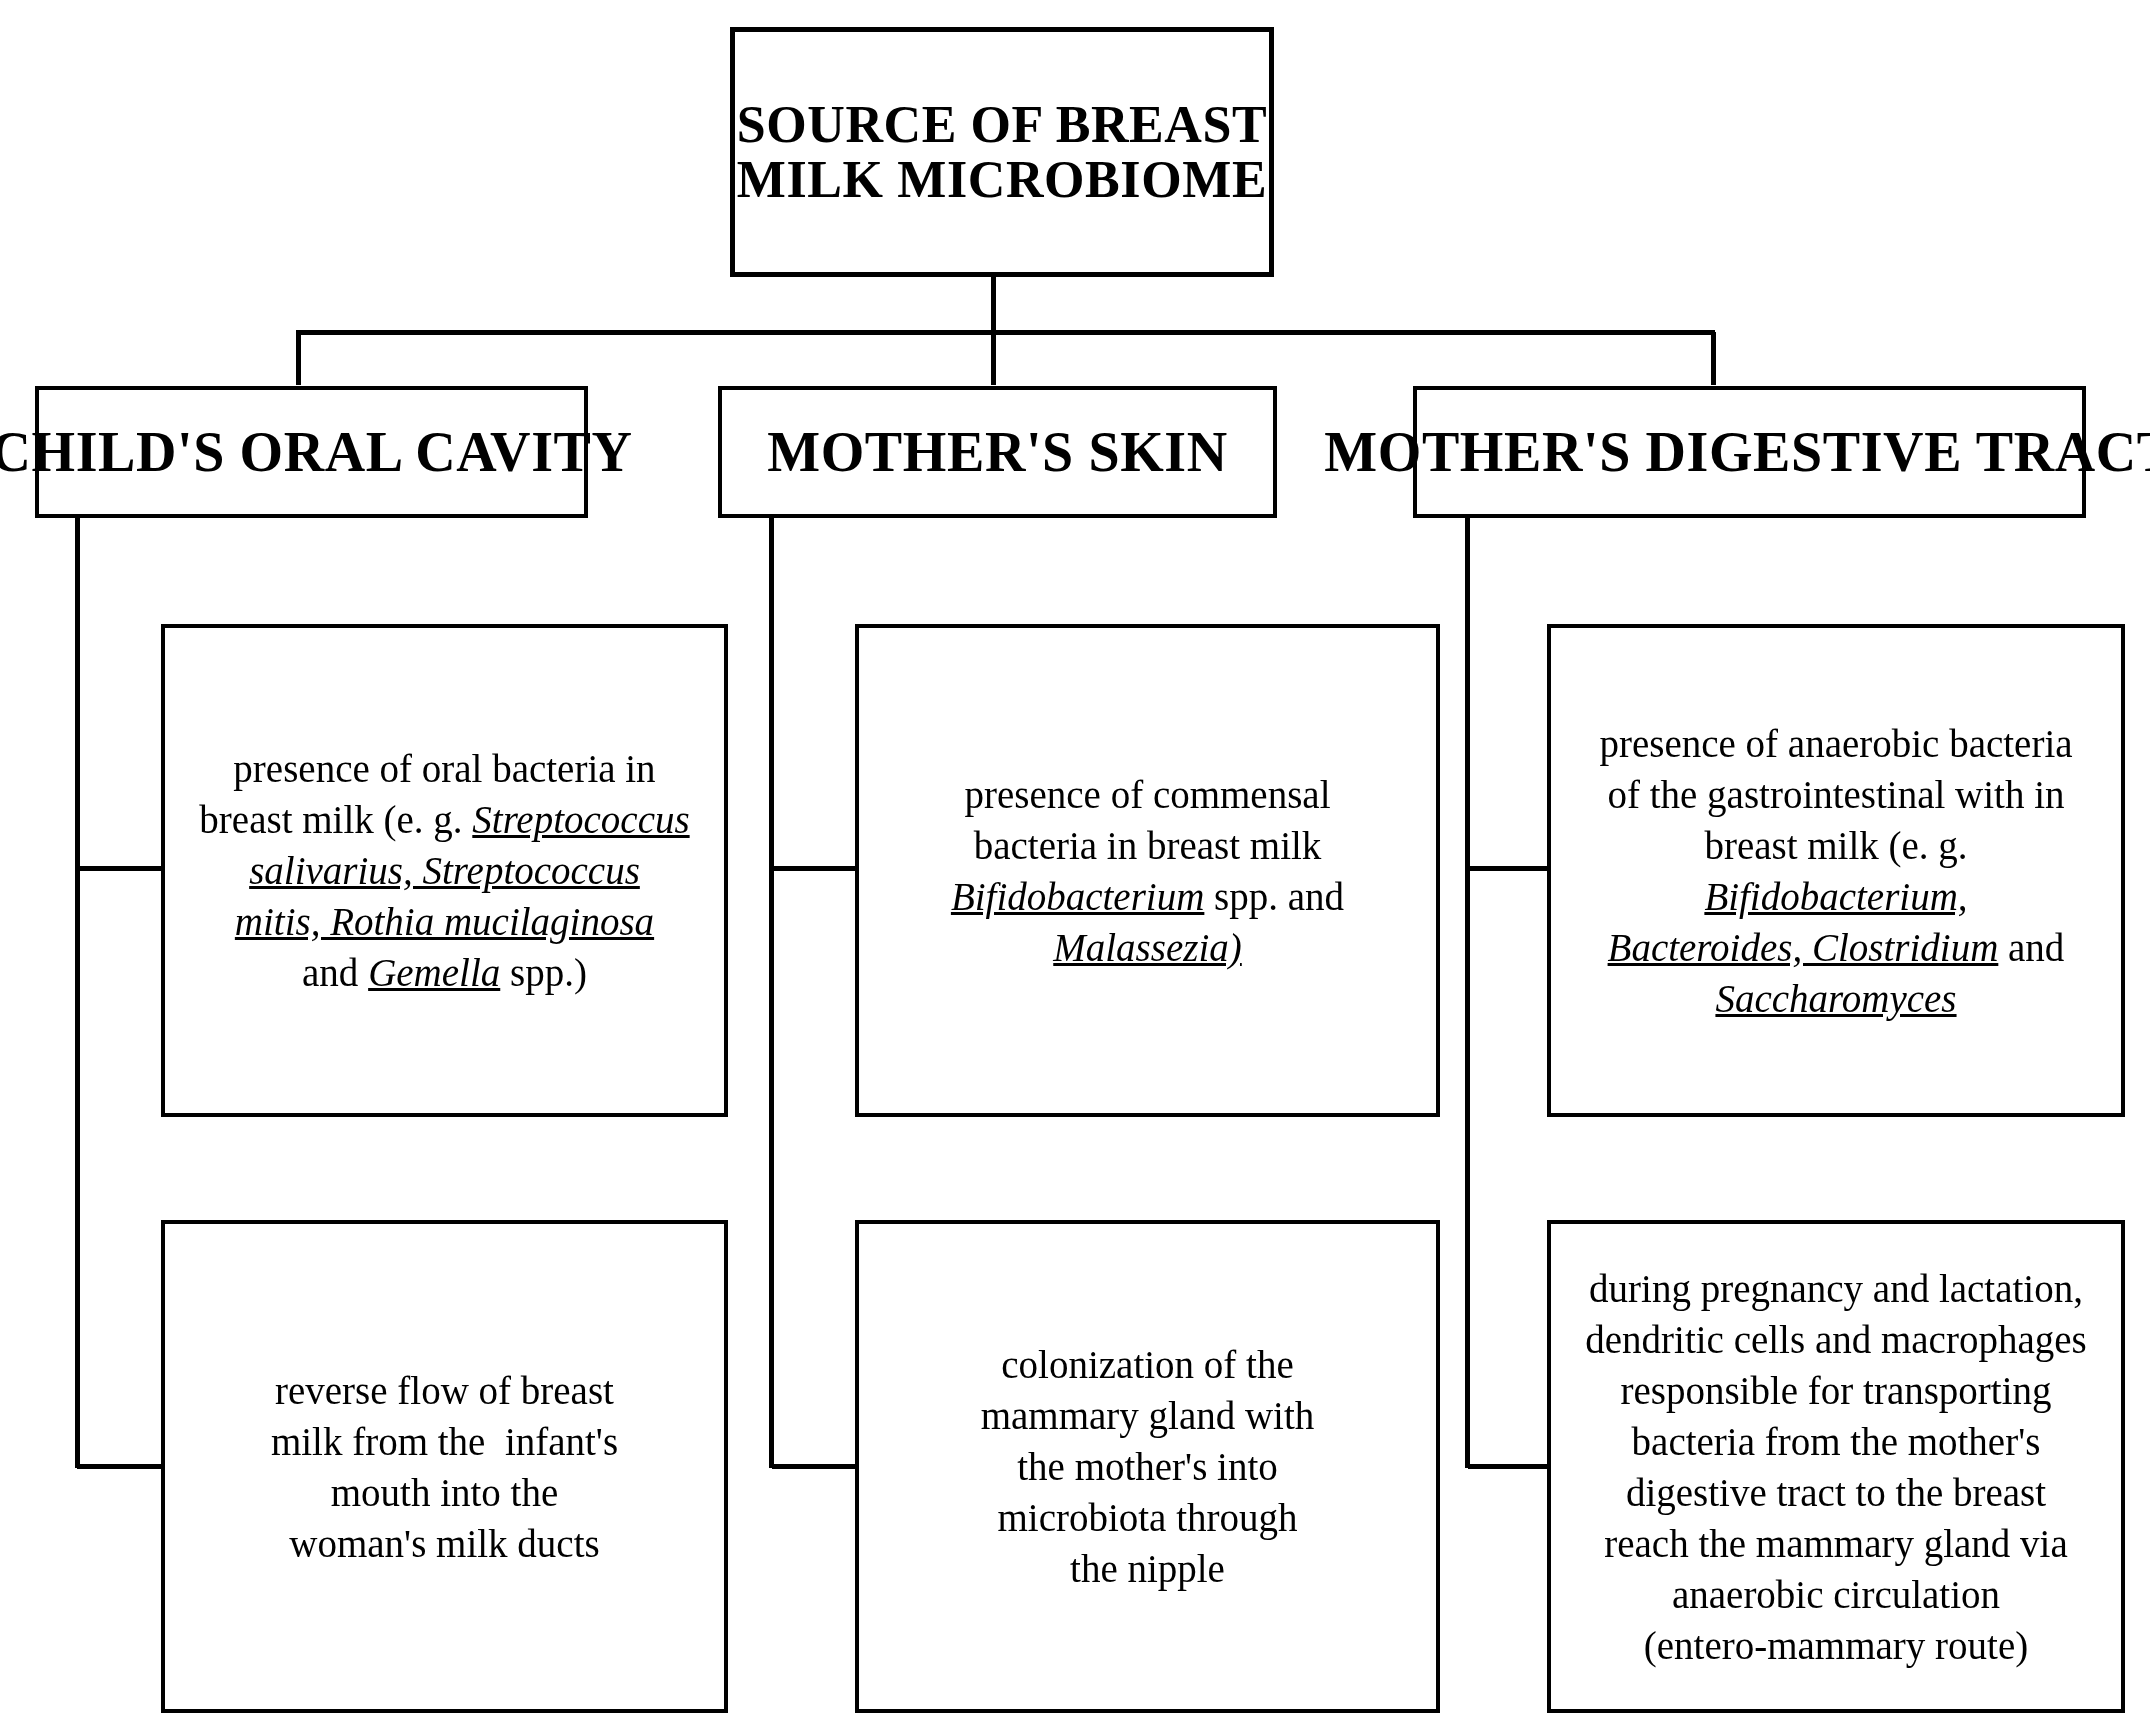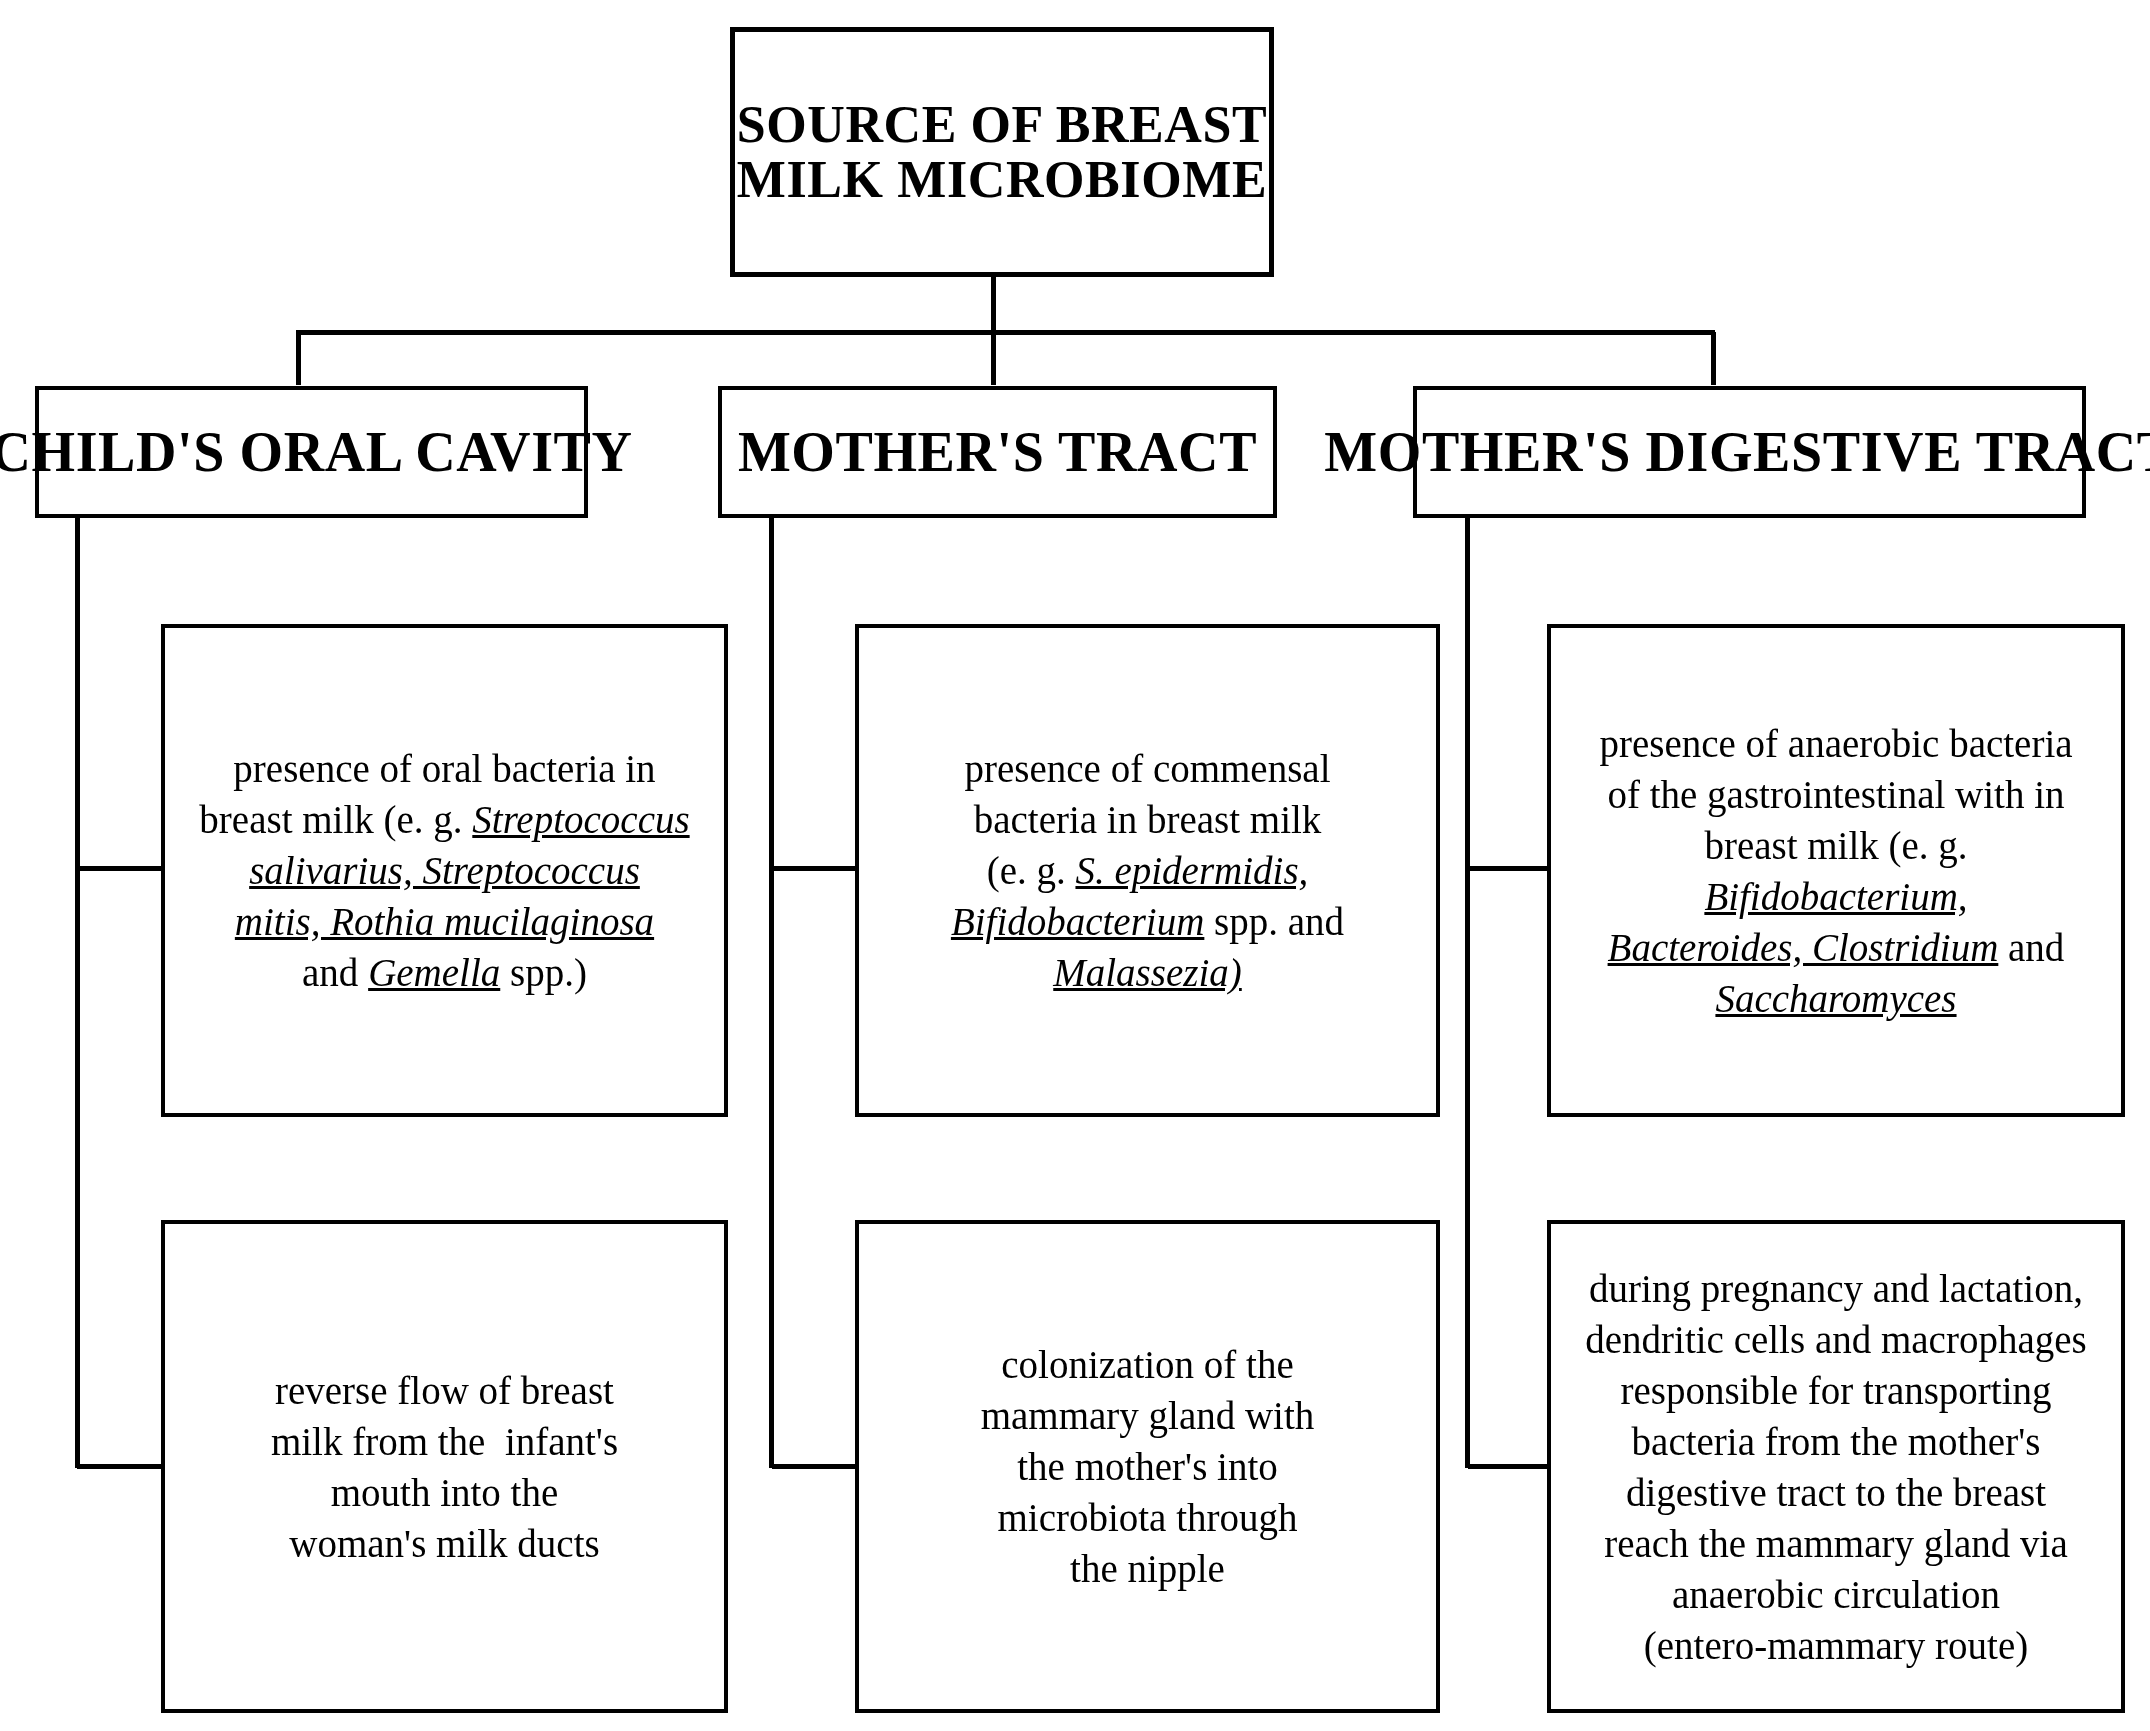--- a/index.html
+++ b/index.html
@@ -91,40 +91,39 @@
     <div class="title-text">
       <div class="tline">SOURCE OF BREAST</div>
       <div class="tline">MILK MICROBIOME</div>
     </div>
   </div>
 
   <div class="node header-box header-left">
     <span>CHILD'S ORAL CAVITY</span>
   </div>
   <div class="node header-box header-middle">
-    <span>MOTHER'S TRACT</span>
+    <span>MOTHER'S SKIN</span>
   </div>
   <div class="node header-box header-right">
     <span>MOTHER'S DIGESTIVE TRACT</span>
   </div>
 
   <div class="node content-box row1 col1">
     <div>
         <div class="tline"><span>presence of oral bacteria in</span></div>
         <div class="tline"><span>breast milk (e. g. </span><span class="it">Streptococcus</span></div>
         <div class="tline"><span class="it">salivarius, Streptococcus</span></div>
         <div class="tline"><span class="it">mitis, Rothia mucilaginosa</span></div>
         <div class="tline"><span>and </span><span class="it">Gemella</span><span> spp.)</span></div>
       </div>
   </div>
   <div class="node content-box row1 col2">
     <div>
         <div class="tline"><span>presence of commensal</span></div>
         <div class="tline"><span>bacteria in breast milk</span></div>
-        <div class="tline"><span>(e. g. </span><span class="it">S. epidermidis,</span></div>
         <div class="tline"><span class="it">Bifidobacterium</span><span> spp. and</span></div>
         <div class="tline"><span class="it">Malassezia)</span></div>
       </div>
   </div>
   <div class="node content-box row1 col3">
     <div>
         <div class="tline"><span>presence of anaerobic bacteria</span></div>
         <div class="tline"><span>of the gastrointestinal with in</span></div>
         <div class="tline"><span>breast milk (e. g.</span></div>
         <div class="tline"><span class="it">Bifidobacterium,</span></div>

